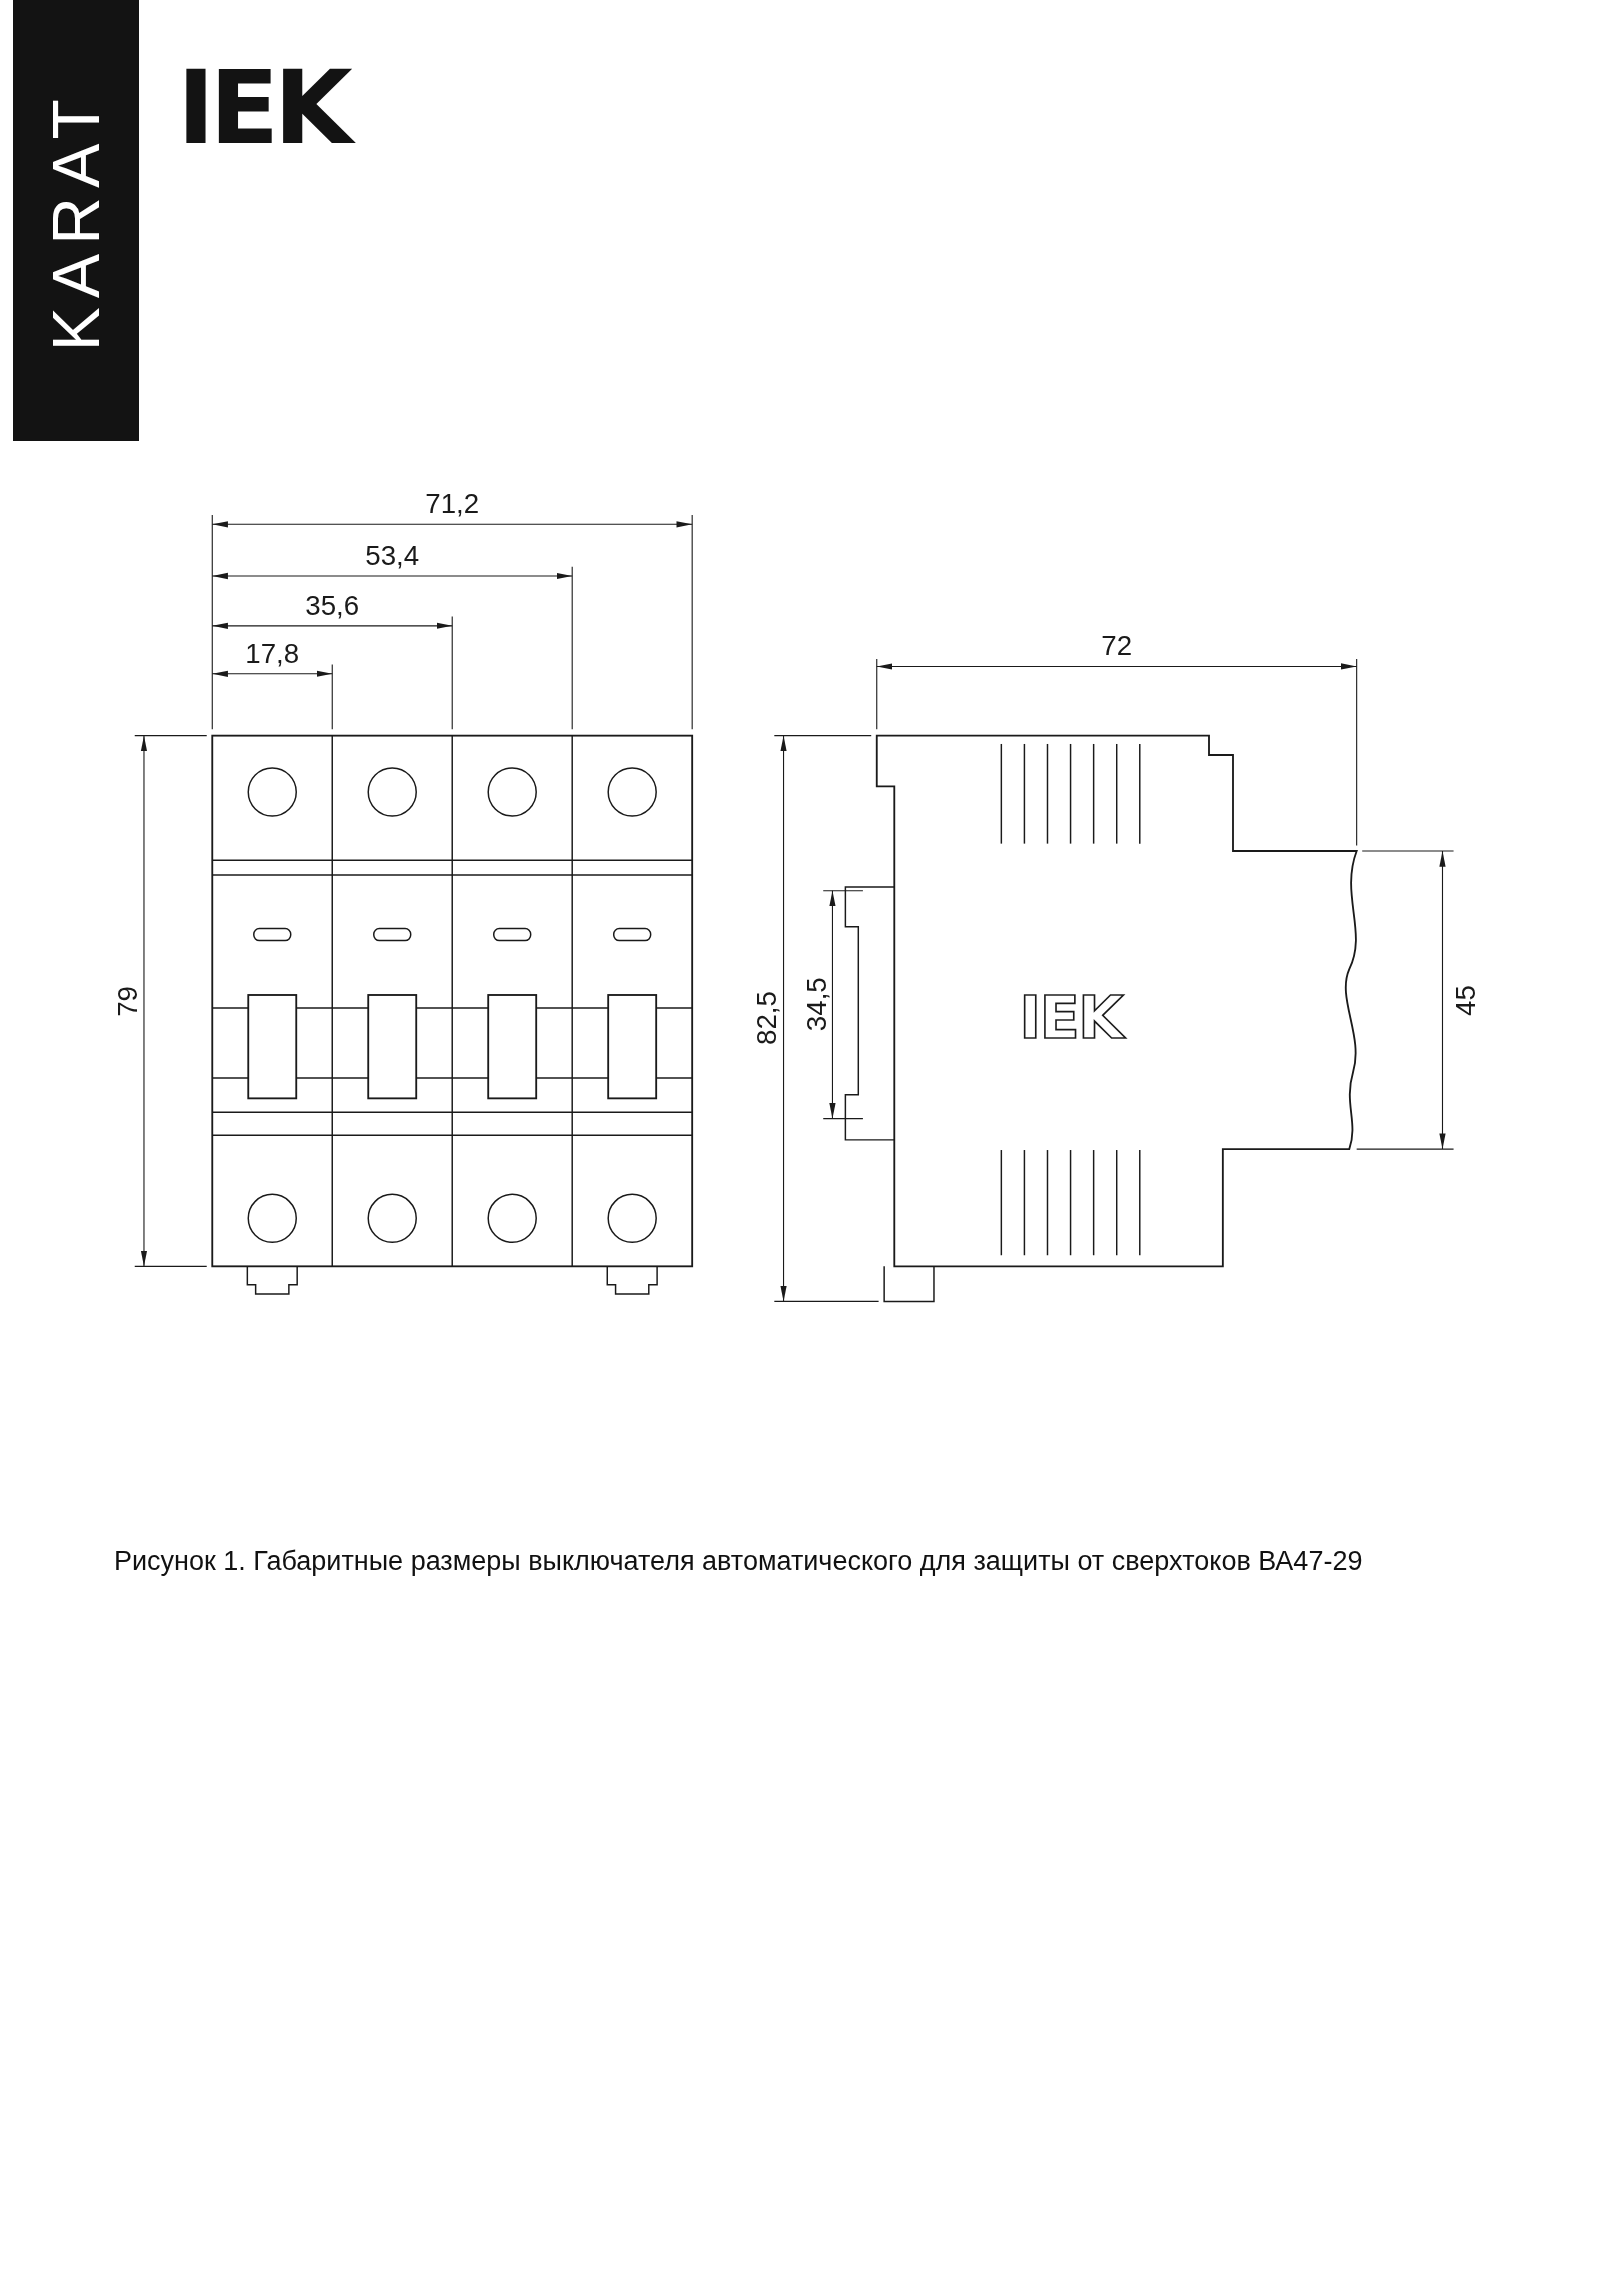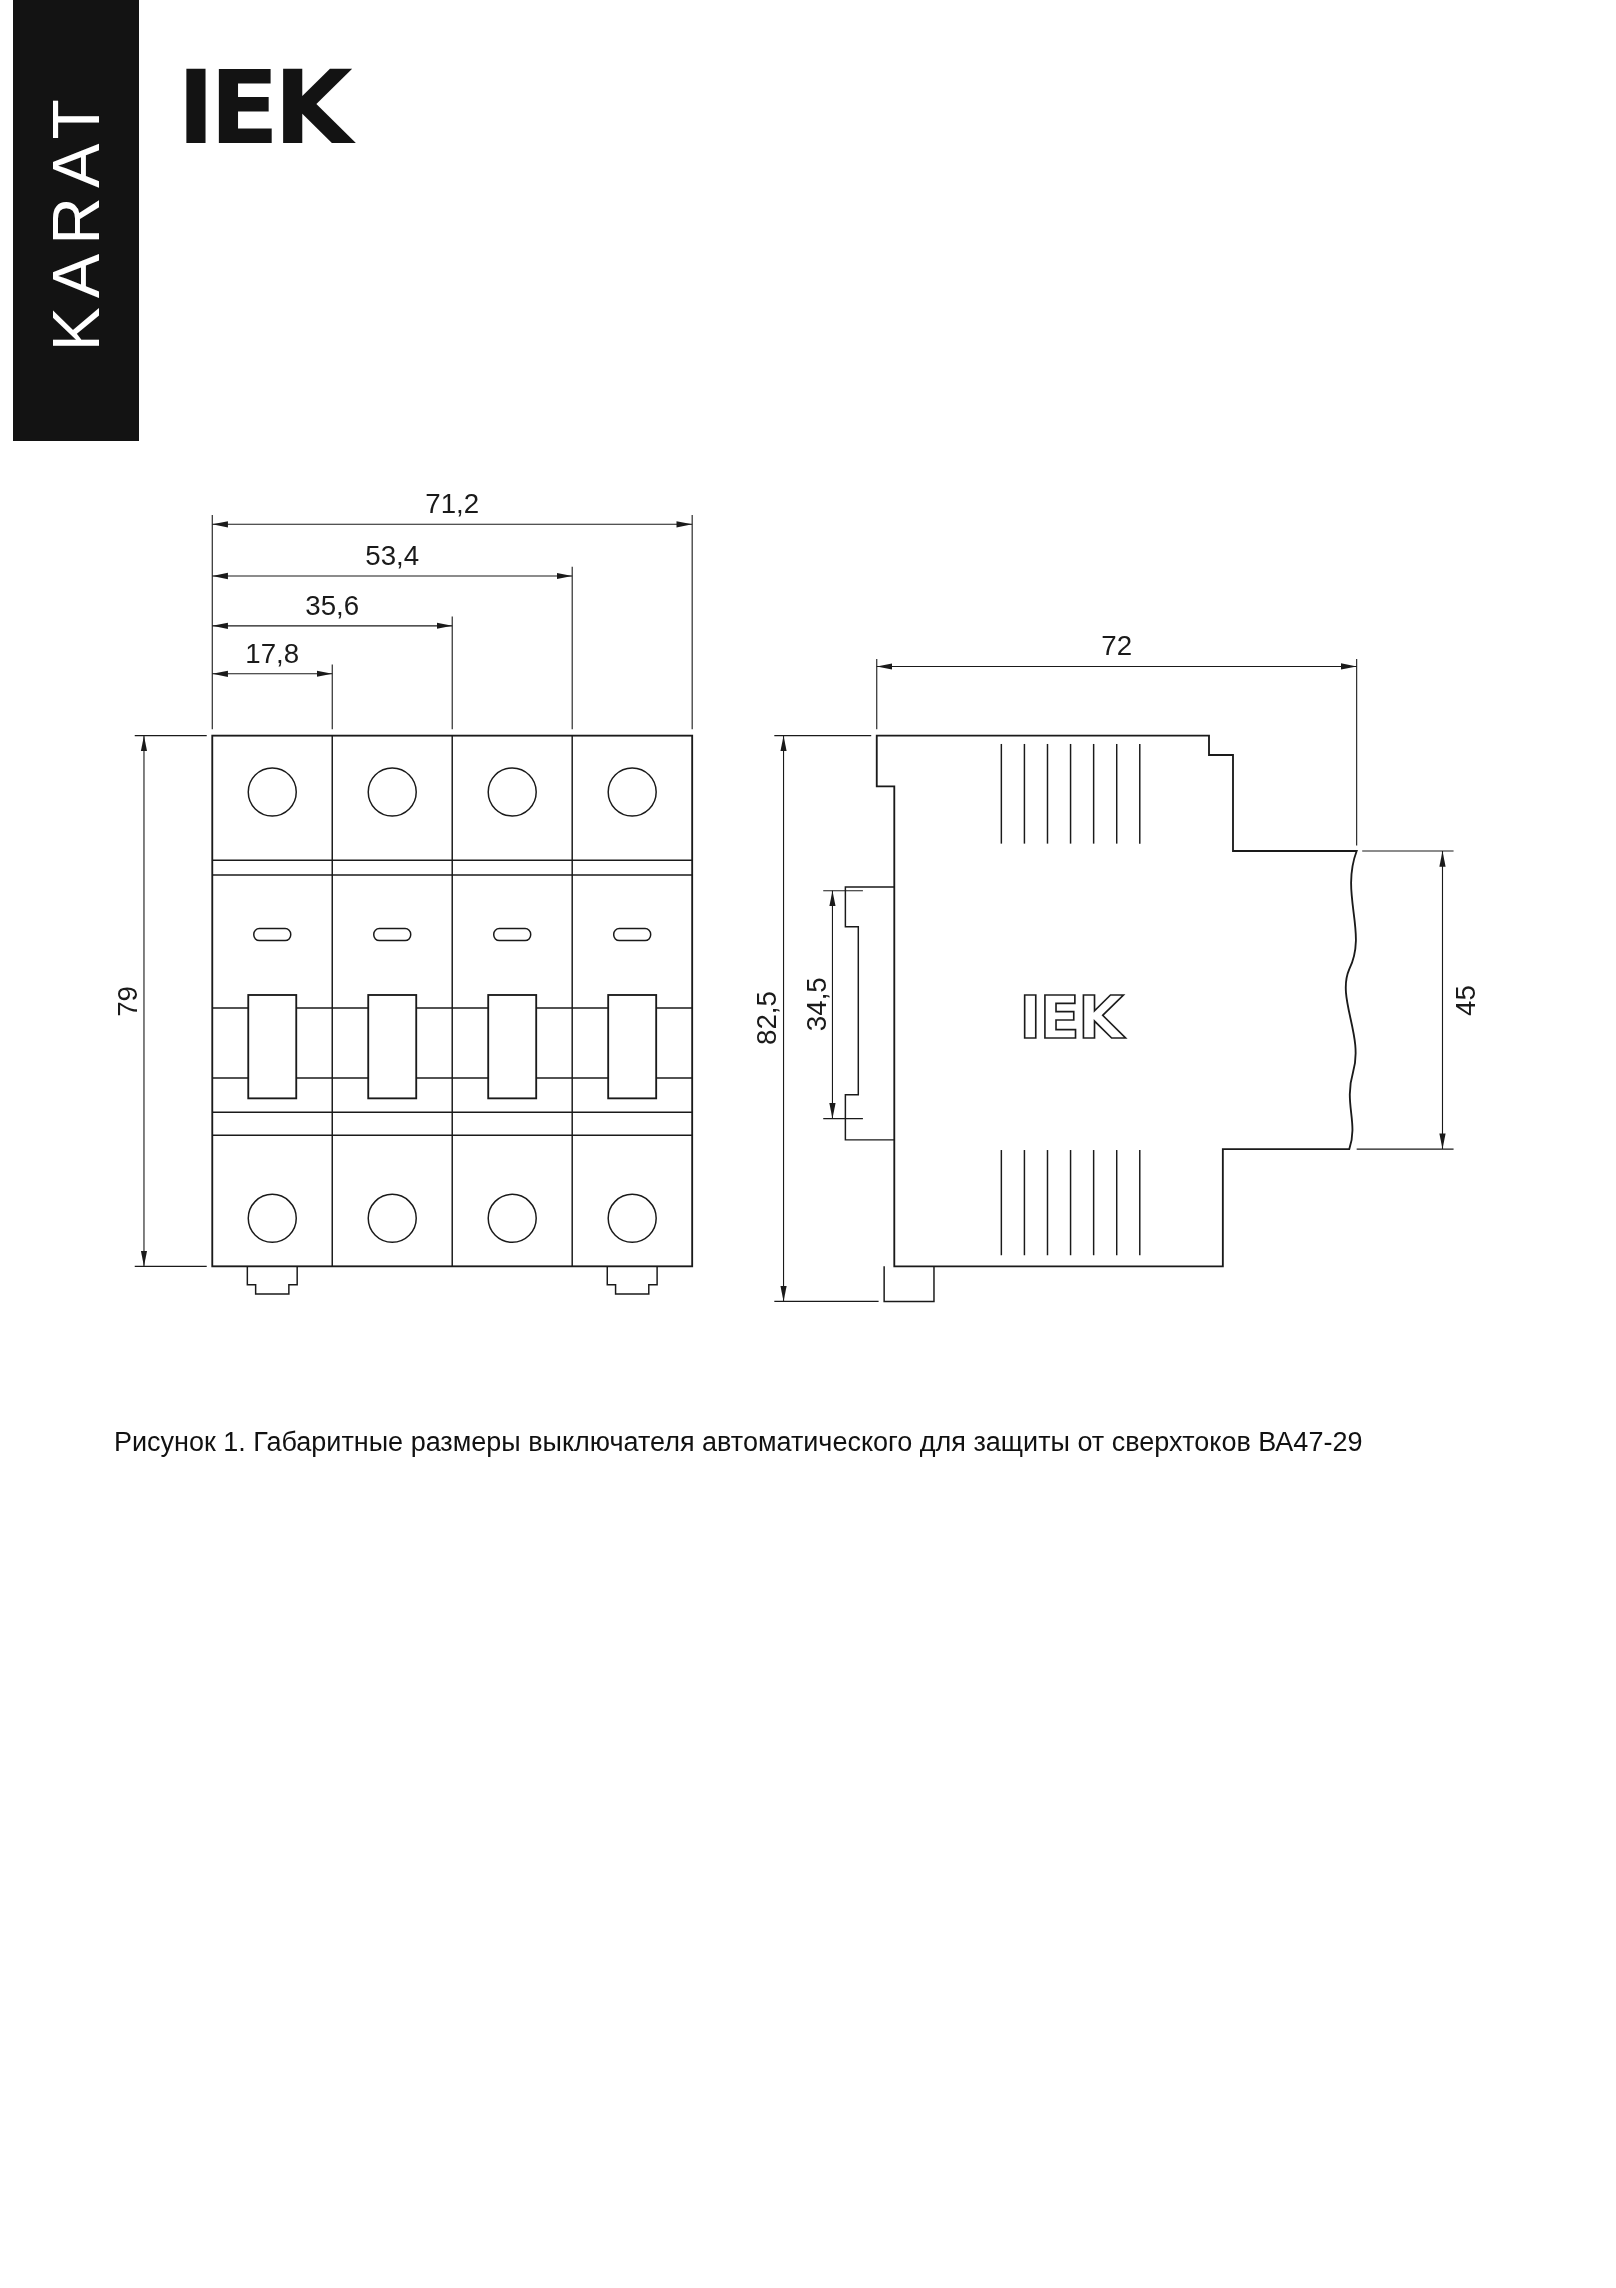--- a/index.html
+++ b/index.html
@@ -29,21 +29,21 @@
   .logo{
     position:absolute;left:177px;top:57px;
     font-size:102px;
     font-weight:bold;
     letter-spacing:-5.5px;
     color:#131313;
     line-height:1;
     font-family:"DejaVu Sans", sans-serif;
   }
   .caption{
-    position:absolute;left:114px;top:1427px;
+    position:absolute;left:114px;top:1546px;
     font-size:27px;
     color:#111;
   }
   svg{position:absolute;left:0;top:0;}
   svg text{
     font-family:"Liberation Sans", sans-serif;
     font-size:30px;
     fill:#1a1a1a;
   }
   .outline{fill:#ffffff;stroke:#1a1a1a;stroke-width:2;}

